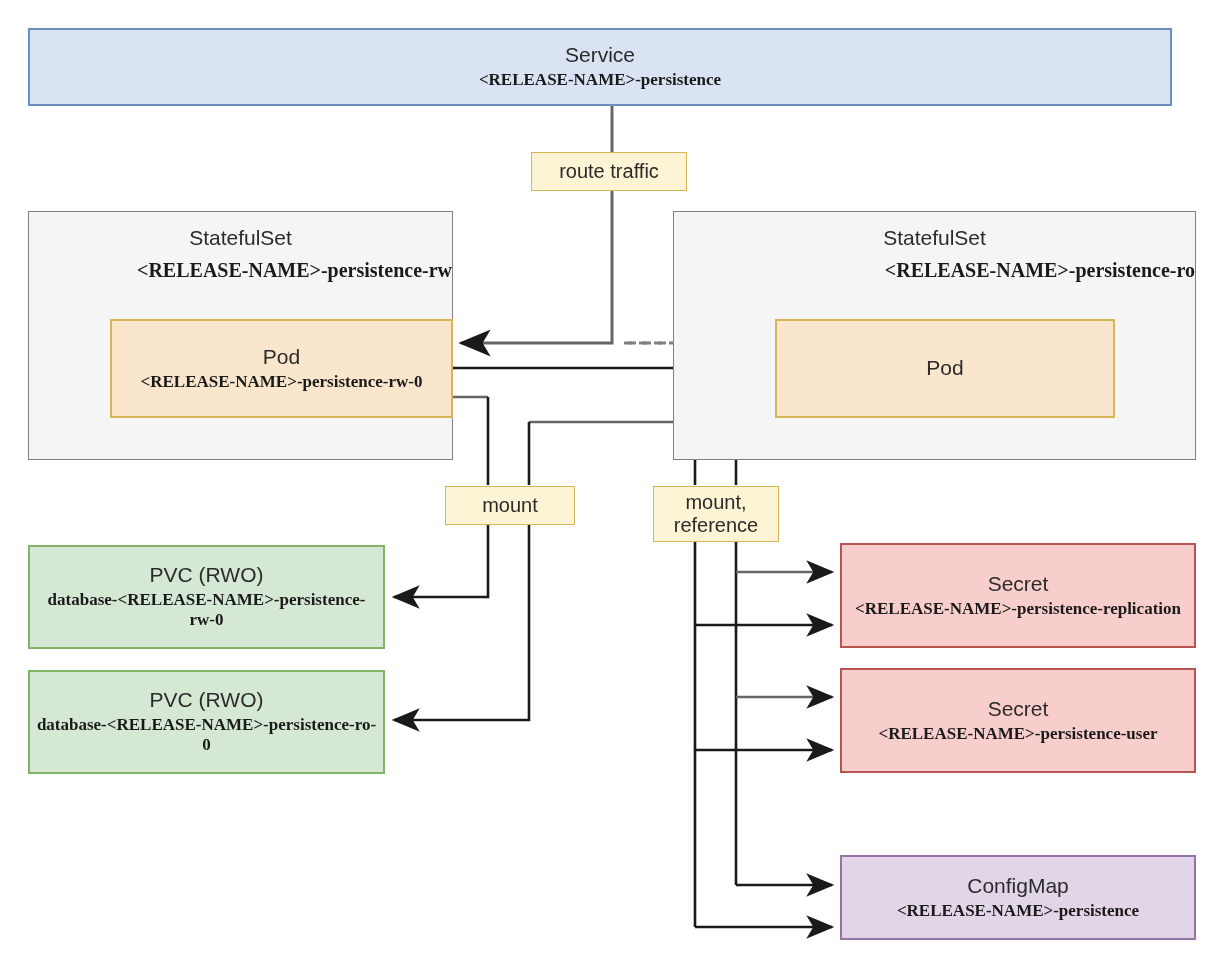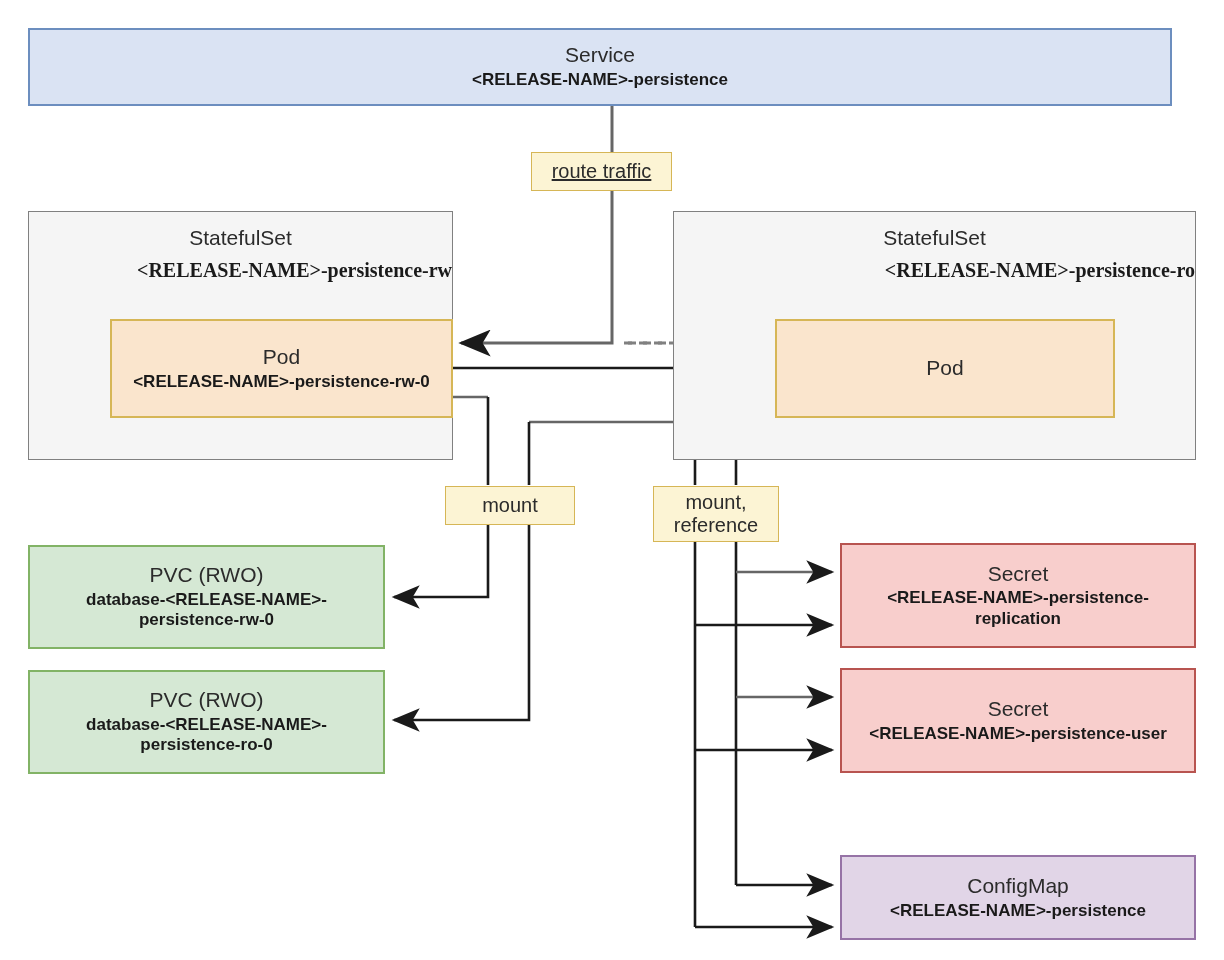--- a/index.html
+++ b/index.html
@@ -39,21 +39,21 @@
     z-index: 5;
   }
   .node .t1 {
     font-family: "Liberation Sans", sans-serif;
     font-size: 21px;
     color: #2b2b2b;
     line-height: 1.18;
     font-weight: normal;
   }
   .node .t2 {
-    font-family: Liberation Sans, sans-serif;
+    font-family: Liberation Serif, serif;
     font-size: 17px;
     font-weight: bold;
     color: #1a1a1a;
     line-height: 1.2;
     padding: 0 6px;
     margin-top: 2px;
   }
   
   .group {
     position: absolute;
@@ -153,21 +153,21 @@
       <path stroke="#1a1a1a" stroke-width="2.6" d="M695,927 L832,927" marker-end="url(#arrowBlack)"></path>
 
     </g>
   </svg>
 
   <div class="node svc" style="left:28px; top:28px; width:1144px; height:78px;">
     <div class="t1">Service</div>
     <div class="t2">&lt;RELEASE-NAME&gt;-persistence</div>
   </div>
 
-  <div class="edge-label" style="left:531px; top:152px; width:141px; height:39px;text-decoration:underline;">
+  <div class="edge-label" style="left:531px; top:152px; width:156px; height:39px;">
     <span>route traffic</span>
   </div>
 
   <div class="group" style="left:28px; top:211px; width:425px; height:249px;">
     <div class="g1">StatefulSet</div>
     <div class="g2">&lt;RELEASE-NAME&gt;-persistence-rw</div>
   </div>
 
   <div class="node pod" style="left:110px; top:319px; width:343px; height:99px;">
     <div class="t1">Pod</div>

